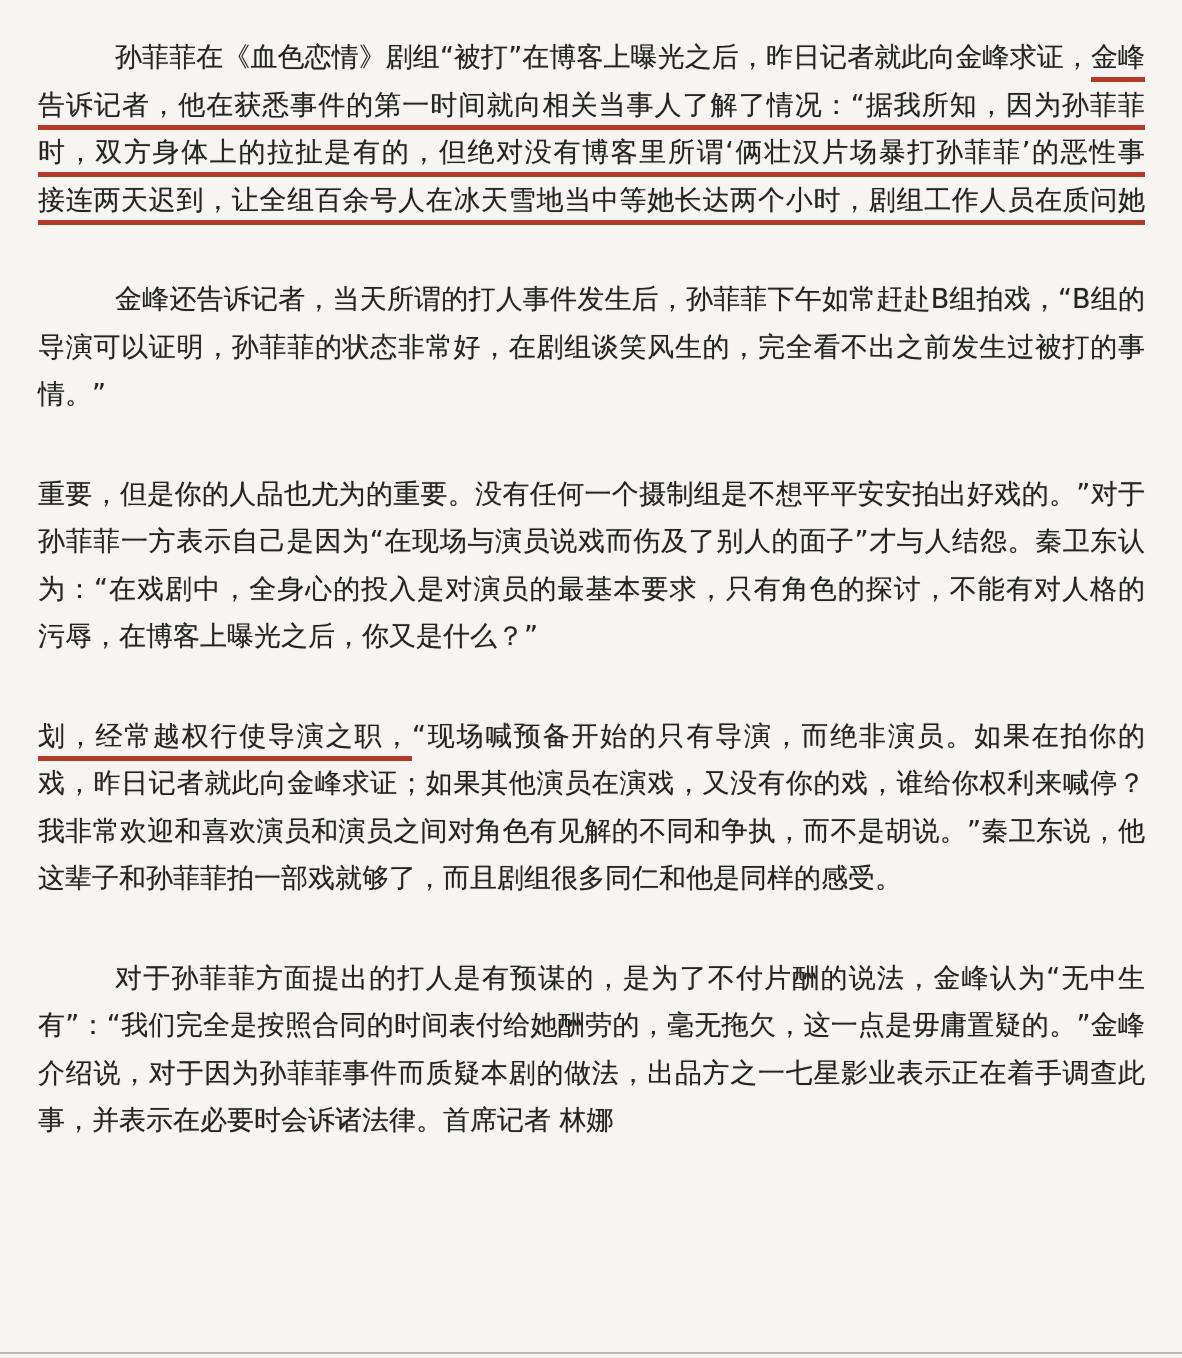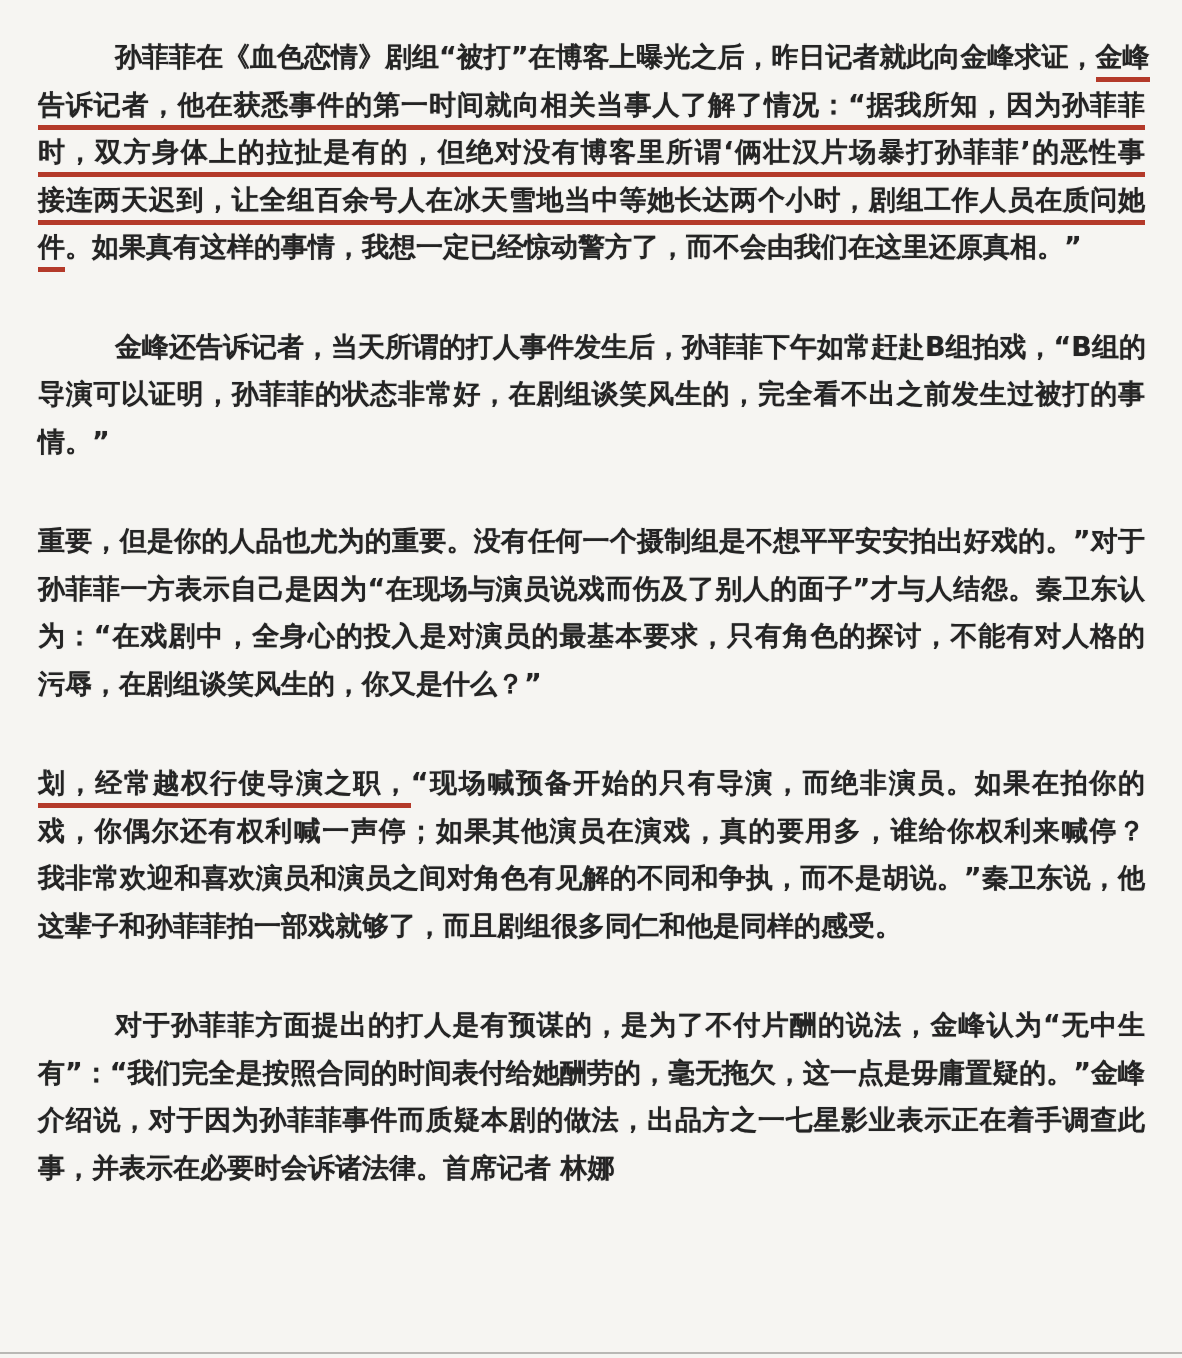--- a/index.html
+++ b/index.html
@@ -9,21 +9,21 @@
     --link:#4335cb;
     --divider:#b9b8b5;
   }
   html,body{margin:0;padding:0;}
   body{
     width:1182px;height:1358px;
     background:var(--bg);
     font-family:"DejaVu Sans","Liberation Sans",sans-serif;
     overflow:hidden;
   }
-  .page{position:relative;width:1182px;height:1358px;font-weight:bold;}
+  .page{position:relative;width:1182px;height:1358px;}
   .article{
     position:absolute;top:33px;left:38px;width:1107px;
     font-size:27px;color:var(--ink);
     text-shadow:0 0 1px rgba(40,40,40,.45);
   }
   .para{margin:0 0 52px 0;}
   .para:last-child{margin-bottom:0;}
   .line{
     line-height:47.5px;height:47.5px;
     white-space:nowrap;
@@ -44,36 +44,35 @@
 </head>
 <body>
 
 <div class="page">
   <div class="article">
       <div class="para">
         <div class="line just indent"><span class="">孙菲菲在《血色恋情》剧组“被打”在博客上曝光之后，昨日记者就此向金峰求证，</span><span class="u">金峰</span></div>
         <div class="line just"><span class="u">告诉记者，他在获悉事件的第一时间就向相关当事人了解了情况：“据我所知，因为孙菲菲</span></div>
         <div class="line just"><span class="u">时，双方身体上的拉扯是有的，但绝对没有博客里所谓‘俩壮汉片场暴打孙菲菲’的恶性事</span></div>
         <div class="line just"><span class="u">接连两天迟到，让全组百余号人在冰天雪地当中等她长达两个小时，剧组工作人员在质问她</span></div>
-        <div class="line"><span class="u">件</span><span class="">。如果真有这样的事情，我想一定已经惊动警方了，而不会由我们在这里还原真相。”</span></div>
       </div>
       <div class="para">
         <div class="line just indent"><span class="">金峰还告诉记者，当天所谓的打人事件发生后，孙菲菲下午如常赶赴B组拍戏，“B组的</span></div>
         <div class="line just"><span class="">导演可以证明，孙菲菲的状态非常好，在剧组谈笑风生的，完全看不出之前发生过被打的事</span></div>
         <div class="line"><span class="">情。”</span></div>
       </div>
       <div class="para">
         <div class="line just"><span class="">重要，但是你的人品也尤为的重要。没有任何一个摄制组是不想平平安安拍出好戏的。”对于</span></div>
         <div class="line just"><span class="">孙菲菲一方表示自己是因为“在现场与演员说戏而伤及了别人的面子”才与人结怨。秦卫东认</span></div>
         <div class="line just"><span class="">为：“在戏剧中，全身心的投入是对演员的最基本要求，只有角色的探讨，不能有对人格的</span></div>
-        <div class="line"><span class="">污辱，在剧组谈笑风生的，你又是什么？”</span></div>
+        <div class="line"><span class="">污辱，在博客上曝光之后，你又是什么？”</span></div>
       </div>
       <div class="para">
         <div class="line just"><span class="u">划，经常越权行使导演之职，</span><span class="">“现场喊预备开始的只有导演，而绝非演员。如果在拍你的</span></div>
-        <div class="line just"><span class="">戏，你偶尔还有权利喊一声停；如果其他演员在演戏，真的要用多，谁给你权利来喊停？</span></div>
+        <div class="line just"><span class="">戏，昨日记者就此向金峰求证；如果其他演员在演戏，又没有你的戏，谁给你权利来喊停？</span></div>
         <div class="line just"><span class="">我非常欢迎和喜欢演员和演员之间对角色有见解的不同和争执，而不是胡说。”秦卫东说，他</span></div>
         <div class="line"><span class="">这辈子和孙菲菲拍一部戏就够了，而且剧组很多同仁和他是同样的感受。</span></div>
       </div>
       <div class="para">
         <div class="line just indent"><span class="">对于孙菲菲方面提出的打人是有预谋的，是为了不付片酬的说法，金峰认为“无中生</span></div>
         <div class="line just"><span class="">有”：“我们完全是按照合同的时间表付给她酬劳的，毫无拖欠，这一点是毋庸置疑的。”金峰</span></div>
         <div class="line just"><span class="">介绍说，对于因为孙菲菲事件而质疑本剧的做法，出品方之一七星影业表示正在着手调查此</span></div>
         <div class="line"><span class="">事，并表示在必要时会诉诸法律。首席记者 林娜</span></div>
       </div>
     </div>

